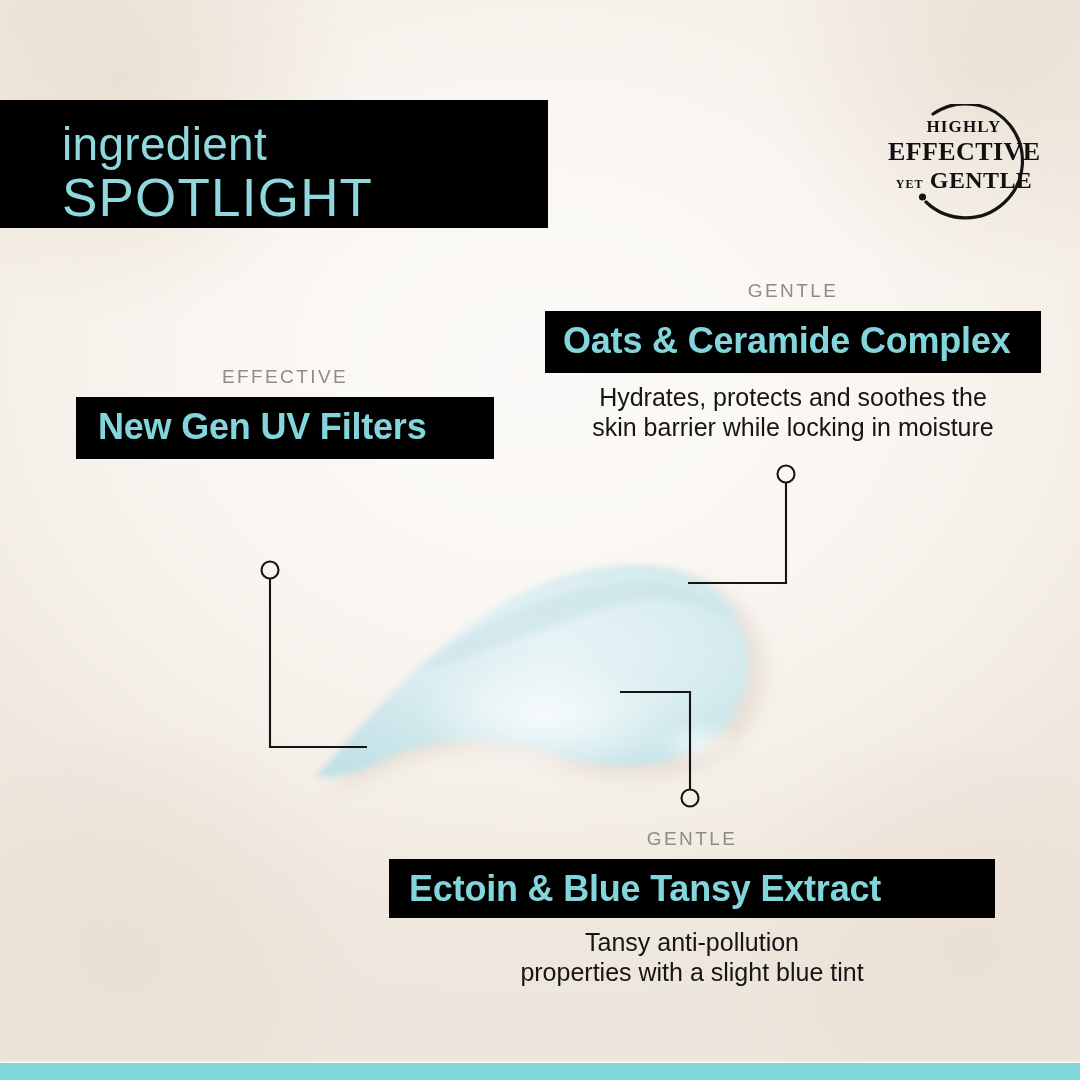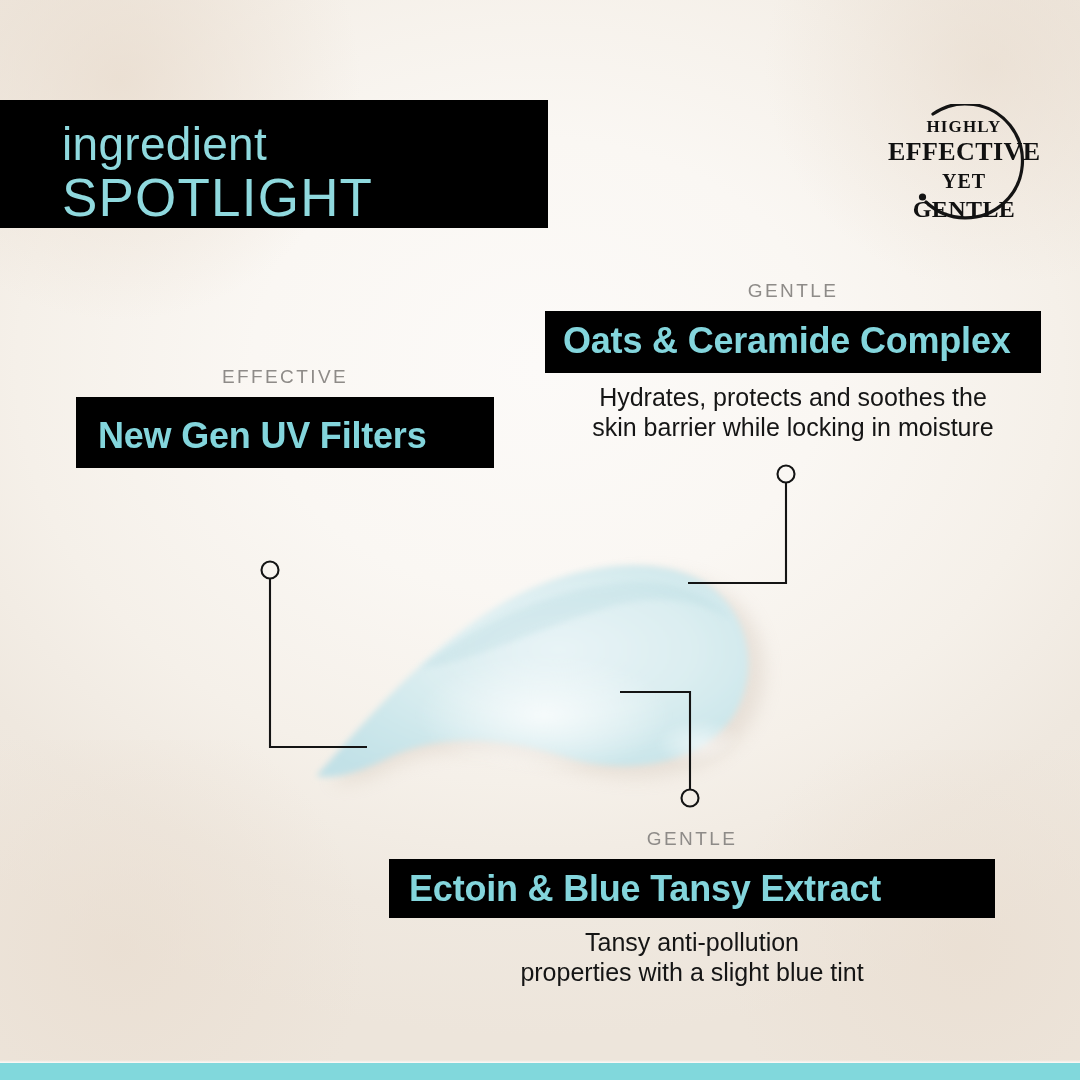--- a/index.html
+++ b/index.html
@@ -94,21 +94,21 @@
     width: 152px;
     text-align: center;
     font-family: "Liberation Serif", serif;
     color: #111111;
     padding-top: 12px;
     box-sizing: border-box;
   }
   .seal-l1 { font-size: 17px; letter-spacing: 1.1px; font-weight: 700; line-height: 21px; display:block;}
   .seal-l2 { font-size: 26px; letter-spacing: 0.4px; font-weight: 700; line-height: 29px; display:block;}
   .seal-l3 { font-size: 24px; letter-spacing: 0.4px; font-weight: 700; line-height: 28px; display:block;}
-  .seal-l3 .small { font-size: 20px; letter-spacing: 1px; }
+  .seal-l3 .small { font-size: 12px; letter-spacing: 1px; }
 
   
   #swatch {
     position: absolute;
     left: 300px;
     top: 520px;
     width: 520px;
     height: 300px;
     pointer-events: none;
   }
@@ -143,21 +143,21 @@
     line-height: 30px;
     text-align: center;
     font-weight: 400;
     margin-top: 9px;
     font-family: "Liberation Sans", sans-serif;
     white-space: pre-line;
   }
 
   
   #callout-uv { left: 20px; top: 366px; width: 530px; }
-  #callout-uv .headbar { padding: 18px 22px 11px; margin: 0 56px; }
+  #callout-uv .headbar { padding: 9px 22px 11px; margin: 0 56px; }
   #callout-uv .headbar span { font-size: 36px; }
 
   
   #callout-oats { left: 535px; top: 280px; width: 516px; }
   #callout-oats .headbar { padding: 9px 18px 11px; margin: 0 10px; }
   #callout-oats .headbar span { font-size: 36px; }
 
   
   #callout-ectoin { left: 380px; top: 828px; width: 624px; }
   #callout-ectoin .headbar { padding: 9px 20px 8px; margin: 0 9px; }

